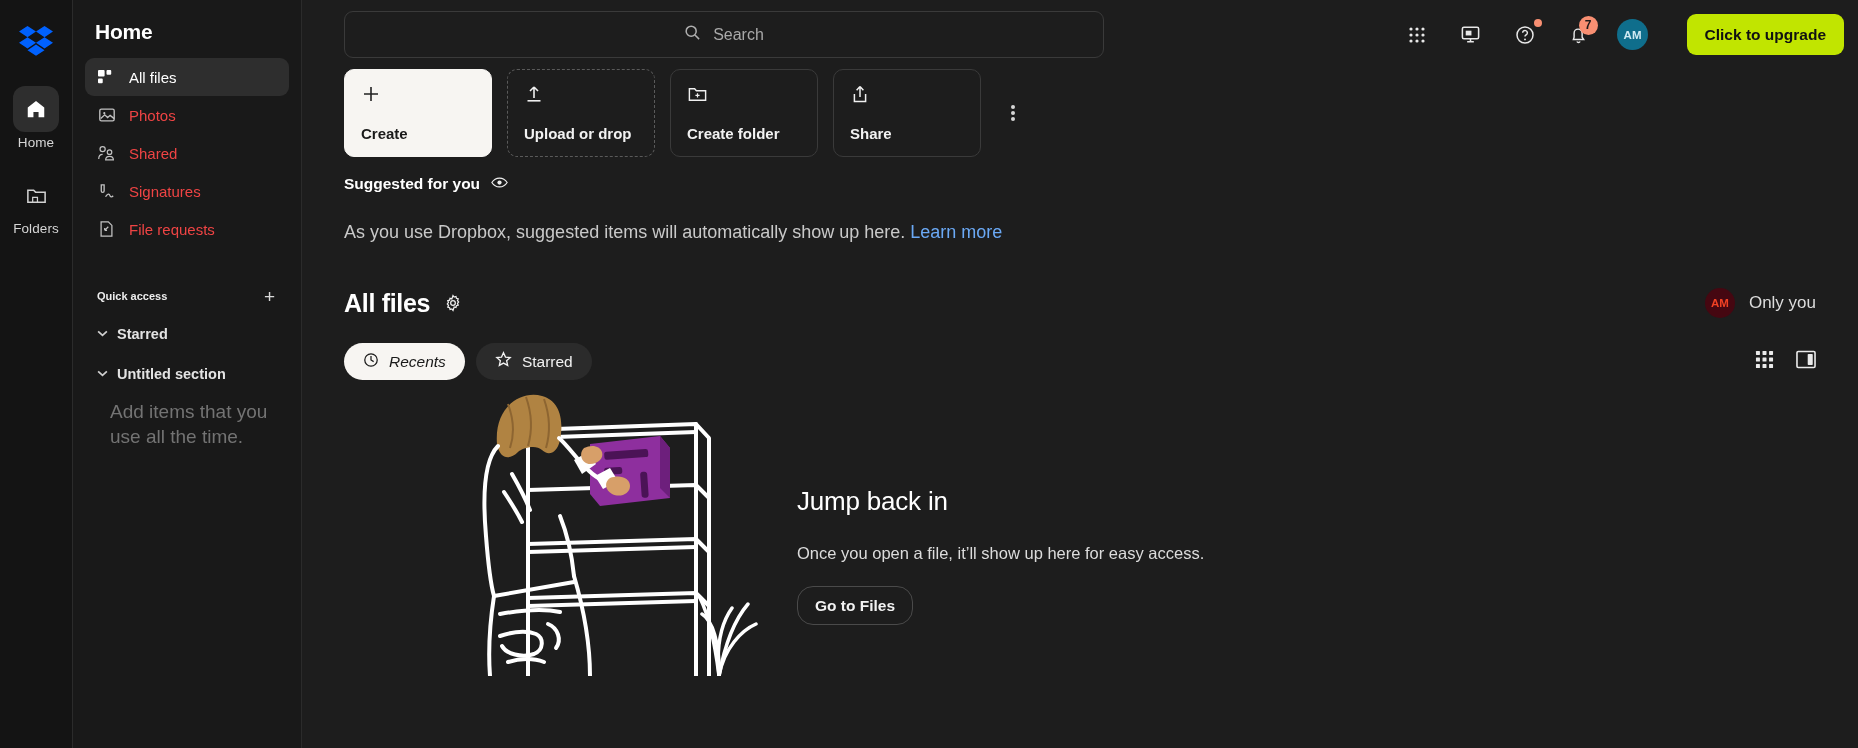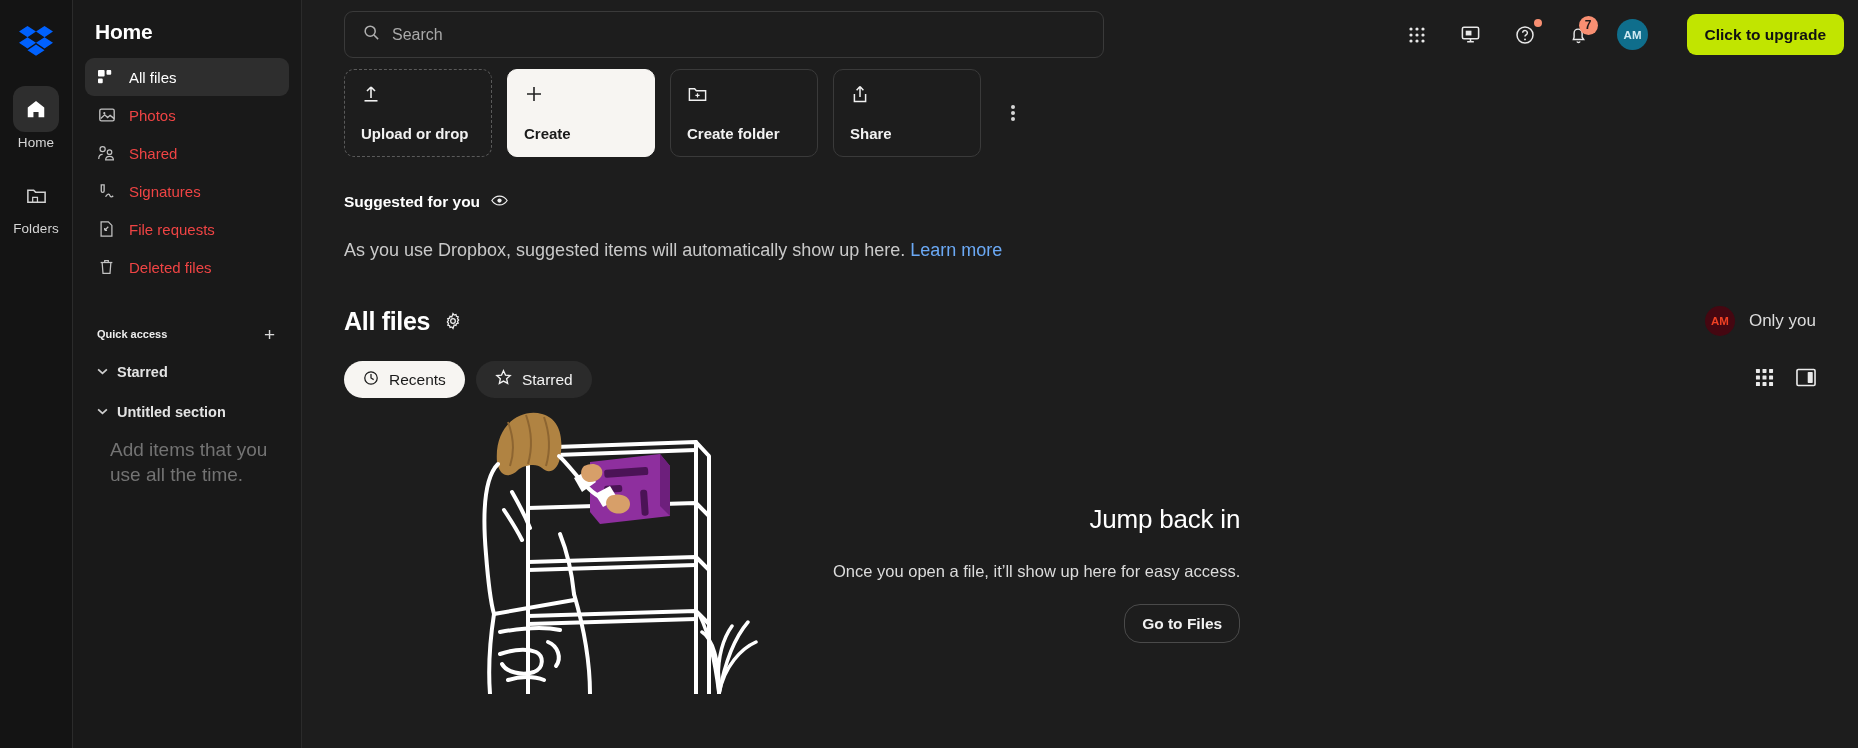--- a/index.html
+++ b/index.html
@@ -61,21 +61,21 @@
   }
   .chev { font-size: 10px; color: #cfcfcf; line-height: 1; }
   .sb-hint { font-size: 19px; color: #737373; line-height: 1.33; padding: 8px 12px 0 25px; }
 
   
   .main { flex: 1; min-width: 0; background: #1d1d1d; position: relative; overflow: hidden; }
 
   .topbar { display: flex; align-items: center; height: 69px; padding: 0 14px 0 42px; gap: 14px; }
   .search {
     flex: 0 0 760px; height: 47px; border: 1px solid #3a3a3a; border-radius: 9px;
-    background: #1d1d1d; display: flex; align-items: center; gap: 12px; padding: 0 18px;
+    background: #1d1d1d; display: flex; align-items: center; gap: 12px; padding: 0 18px; justify-content: center;
   }
   .search .ph { font-size: 16px; color: #a9a9a9; }
   .topbar-spacer { flex: 1; }
   .invite {
     display: flex; align-items: center; gap: 10px;
     height: 41px; padding: 0 17px; border-radius: 9px;
     background: #2e2e2e; color: #fff; font-size: 15.5px; font-weight: 700; cursor: pointer;
     white-space: nowrap;
   }
   .icon-btn { width: 40px; height: 40px; display: flex; align-items: center; justify-content: center; position: relative; cursor: pointer; }
@@ -105,48 +105,48 @@
     padding: 14px 16px; display: flex; flex-direction: column; justify-content: space-between;
     cursor: pointer;
   }
   .card .lbl { font-size: 15px; font-weight: 700; color: #f2f2f2; white-space: nowrap; }
   .card.light { background: #f7f5f2; border-color: #f7f5f2; }
   .card.light .lbl { color: #1a1a1a; }
   .card.dashed { border: 1px dashed #5a5a5a; }
   .kebab { width: 34px; height: 88px; display: flex; align-items: center; justify-content: center; cursor: pointer; }
   .kebab i { display: block; width: 4px; height: 4px; border-radius: 50%; background: #d6d6d6; margin: 2px 0; }
 
-  .sugg-head { display: flex; align-items: flex-end; gap: 11px; margin-top: 36px; }
+  .sugg-head { display: flex; align-items: flex-end; gap: 11px; margin-top: 18px; }
   .sugg-head .t { font-size: 15.5px; font-weight: 700; color: #fff; }
   .sugg-body { margin-top: 29px; font-size: 18px; color: #c9c9c9; }
   .sugg-body a { color: #6ba9f5; text-decoration: none; }
 
   .allfiles-row { display: flex; align-items: center; margin-top: 45px; }
   .allfiles-title { font-size: 25px; font-weight: 700; color: #fff; letter-spacing: -.3px; }
   .gear { margin-left: 14px; cursor: pointer; display: flex; }
   .only-you { margin-left: auto; display: flex; align-items: center; gap: 14px; }
   .only-you .av {
     width: 30px; height: 30px; border-radius: 50%; background: #450711;
     color: #f04124; font-size: 11.5px; font-weight: 700;
     display: flex; align-items: center; justify-content: center;
   }
   .only-you .txt { font-size: 17px; color: #dcdcdc; }
 
   .tabs-row { display: flex; align-items: center; margin-top: 25px; }
   .pill {
     display: flex; align-items: center; gap: 10px; height: 37px; padding: 0 19px;
     border-radius: 19px; font-size: 15.5px; cursor: pointer; white-space: nowrap;
   }
-  .pill.active { background: #f7f5f2; color: #1a1a1a; font-weight: 400; }
+  .pill.active { background: #f7f5f2; color: #1a1a1a; font-weight: 400; font-style: italic; }
   .pill.idle { background: #2b2b2b; color: #f2f2f2; margin-left: 11px; }
   .view-toggles { margin-left: auto; display: flex; align-items: center; gap: 22px; }
 
   .empty { display: flex; align-items: flex-start; margin-top: 6px; }
   .illus { width: 300px; flex: 0 0 300px; margin-left: 120px; }
-  .jump { margin-left: 69px; padding-top: 100px; text-align: right; }
+  .jump { margin-left: 33px; padding-top: 100px; }
   .jump h2 { font-size: 26px; font-weight: 400; color: #fff; letter-spacing: -.2px; }
   .jump p { font-size: 16.5px; color: #dcdcdc; margin-top: 27px; }
   .gofiles {
     margin-top: 23px; display: inline-flex; align-items: center; height: 39px; padding: 0 17px;
     border: 1px solid #4a4a4a; border-radius: 16px; background: transparent;
     color: #f2f2f2; font-size: 15.5px; font-weight: 700; cursor: pointer;
   }
 </style>
 </head>
 <body>
@@ -230,30 +230,20 @@
     <div class="nav-item">
       <span class="ic">
         <svg width="17" height="18" viewBox="0 0 18 20" fill="none" stroke="#c2c2c2" stroke-width="1.4">
             <path d="M3 2h8l4 4v12H3z"></path>
             <path d="M11 7.5l-4 4m0 0h2.6m-2.6 0V8.9"></path>
           </svg>
       </span>
       <span>File requests</span>
     </div>
 
-    <div class="nav-item">
-      <span class="ic">
-        <svg width="17" height="18" viewBox="0 0 18 20" fill="none" stroke="#c2c2c2" stroke-width="1.4">
-            <path d="M2.5 5h13"></path>
-            <path d="M7 5V3h4v2"></path>
-            <path d="M4.2 5.6l.9 11.4h7.8l.9-11.4"></path>
-          </svg>
-      </span>
-      <span>Deleted files</span>
-    </div>
 
     <div class="section-head">
       <span class="t">Quick access</span>
       <span class="plus-btn">+</span>
     </div>
 
     <div class="collapse-row">
       <span class="chev">
         <svg width="11" height="7" viewBox="0 0 12 8" fill="none" stroke="#cfcfcf" stroke-width="2">
             <path d="M1 1.6L6 6.2l5-4.6"></path>
@@ -332,37 +322,37 @@
       <div class="icon-btn">
         <div class="avatar">AM</div>
       </div>
 
       <div class="upgrade">Click to upgrade</div>
     </div>
 
     <div class="content">
 
       <div class="cards">
+        <div class="card light">
+          <span>
+            <svg width="20" height="20" viewBox="0 0 20 20" fill="none" stroke="#222" stroke-width="1.6">
+                <path d="M10 3v14M3 10h14"></path>
+              </svg>
+          </span>
+          <span class="lbl">Create</span>
+        </div>
+
         <div class="card dashed">
           <span>
             <svg width="20" height="20" viewBox="0 0 20 20" fill="none" stroke="#f0f0f0" stroke-width="1.6">
                 <path d="M10 14V3m0 0L6 7m4-4l4 4"></path>
                 <path d="M3.5 16.8h13"></path>
               </svg>
           </span>
           <span class="lbl">Upload or drop</span>
-        </div>
-
-        <div class="card light">
-          <span>
-            <svg width="20" height="20" viewBox="0 0 20 20" fill="none" stroke="#222" stroke-width="1.6">
-                <path d="M10 3v14M3 10h14"></path>
-              </svg>
-          </span>
-          <span class="lbl">Create</span>
         </div>
 
         <div class="card">
           <span>
             <svg width="21" height="20" viewBox="0 0 22 20" fill="none" stroke="#f0f0f0" stroke-width="1.5">
                 <path d="M2.5 4.5h5.5l1.8 2h9.7v10H2.5z"></path>
                 <path d="M11 9.2v4.4M8.8 11.4h4.4" stroke-width="1.3"></path>
               </svg>
           </span>
           <span class="lbl">Create folder</span>

